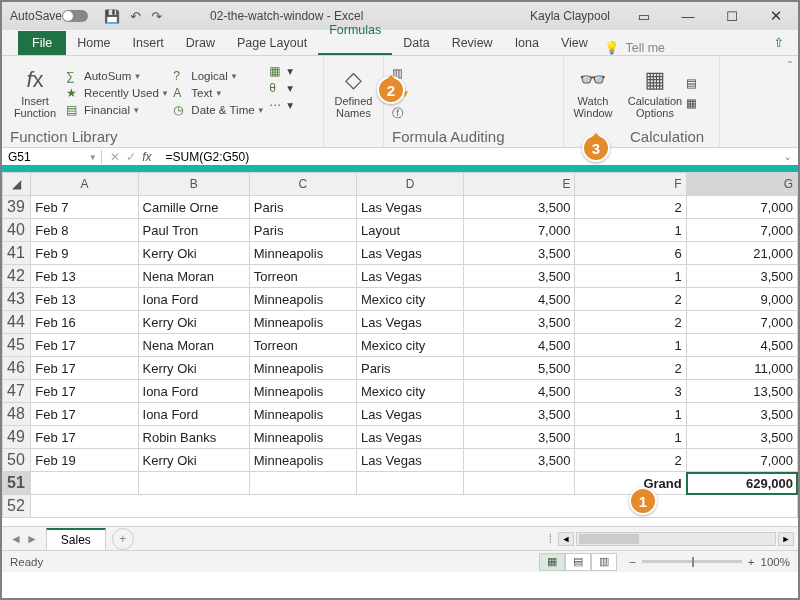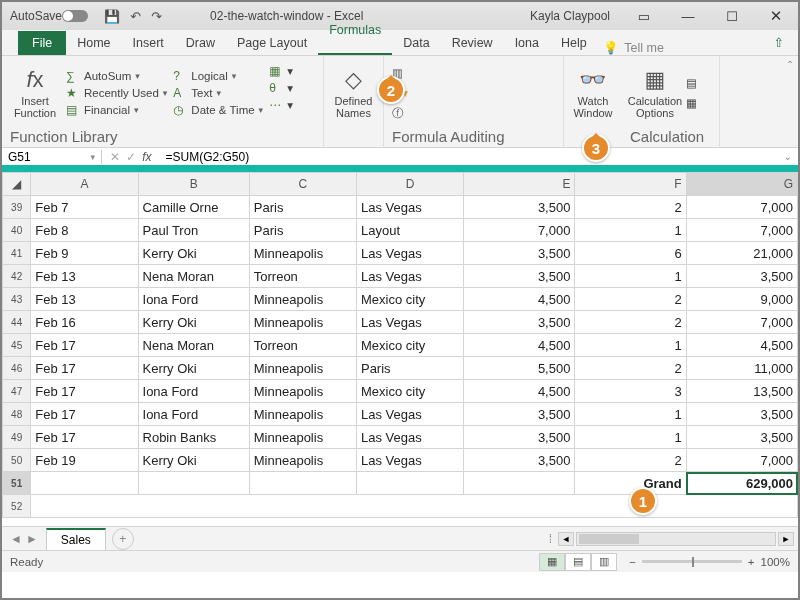--- a/index.html
+++ b/index.html
@@ -53,21 +53,21 @@
 .fbar .fxtools .fx{font-style:italic;color:#555;}
 .fbar .formula{flex:1;padding:0 6px;}
 .fbar .expand{padding:0 6px;color:#888;font-size:10px;}
 
 
 .gridwrap{position:relative;height:354px;overflow:hidden;}
 table.grid{border-collapse:collapse;width:100%;font-size:13px;color:#222;}
 table.grid th,table.grid td{border:1px solid #d4d4d4;height:23px;padding:0 4px;white-space:nowrap;overflow:hidden;}
 table.grid th{background:#f0f0f0;font-weight:normal;color:#555;font-size:12px;}
 table.grid th.rowhdr{width:28px;text-align:center;background:#f0f0f0;}
-table.grid td.rowhdr{width:28px;text-align:center;background:#f0f0f0;color:#555;font-size:10px;}
+table.grid td.rowhdr{width:28px;text-align:left;background:#f0f0f0;color:#555;font-size:16px;}
 table.grid .colA{width:106px;}
 table.grid .colB{width:110px;}
 table.grid .colC{width:106px;}
 table.grid .colD{width:106px;}
 table.grid .colE{width:110px;text-align:right;}
 table.grid .colF{width:110px;text-align:right;}
 table.grid .colG{width:110px;text-align:right;}
 table.grid th.selcol{background:#d6d6d6;}
 table.grid td.selrow{background:#d6d6d6;}
 table.grid tr.boldrow td{font-weight:bold;}
@@ -120,21 +120,21 @@
 <div class="ribbontabs">
   <div class="tab file">File</div>
   <div class="tab">Home</div>
   <div class="tab">Insert</div>
   <div class="tab">Draw</div>
   <div class="tab">Page Layout</div>
   <div class="tab active">Formulas</div>
   <div class="tab">Data</div>
   <div class="tab">Review</div>
   <div class="tab">Iona</div>
-  <div class="tab">Help</div>
+  <div class="tab">View</div>
   <div class="tellme">
     <span class="bulb">💡</span>
     <span>Tell me</span>
   </div>
   <div class="shareicon">⇧</div>
 </div>
 
 <div class="ribbon">
   <div class="rgroup" style="width:322px">
     <div class="body">

